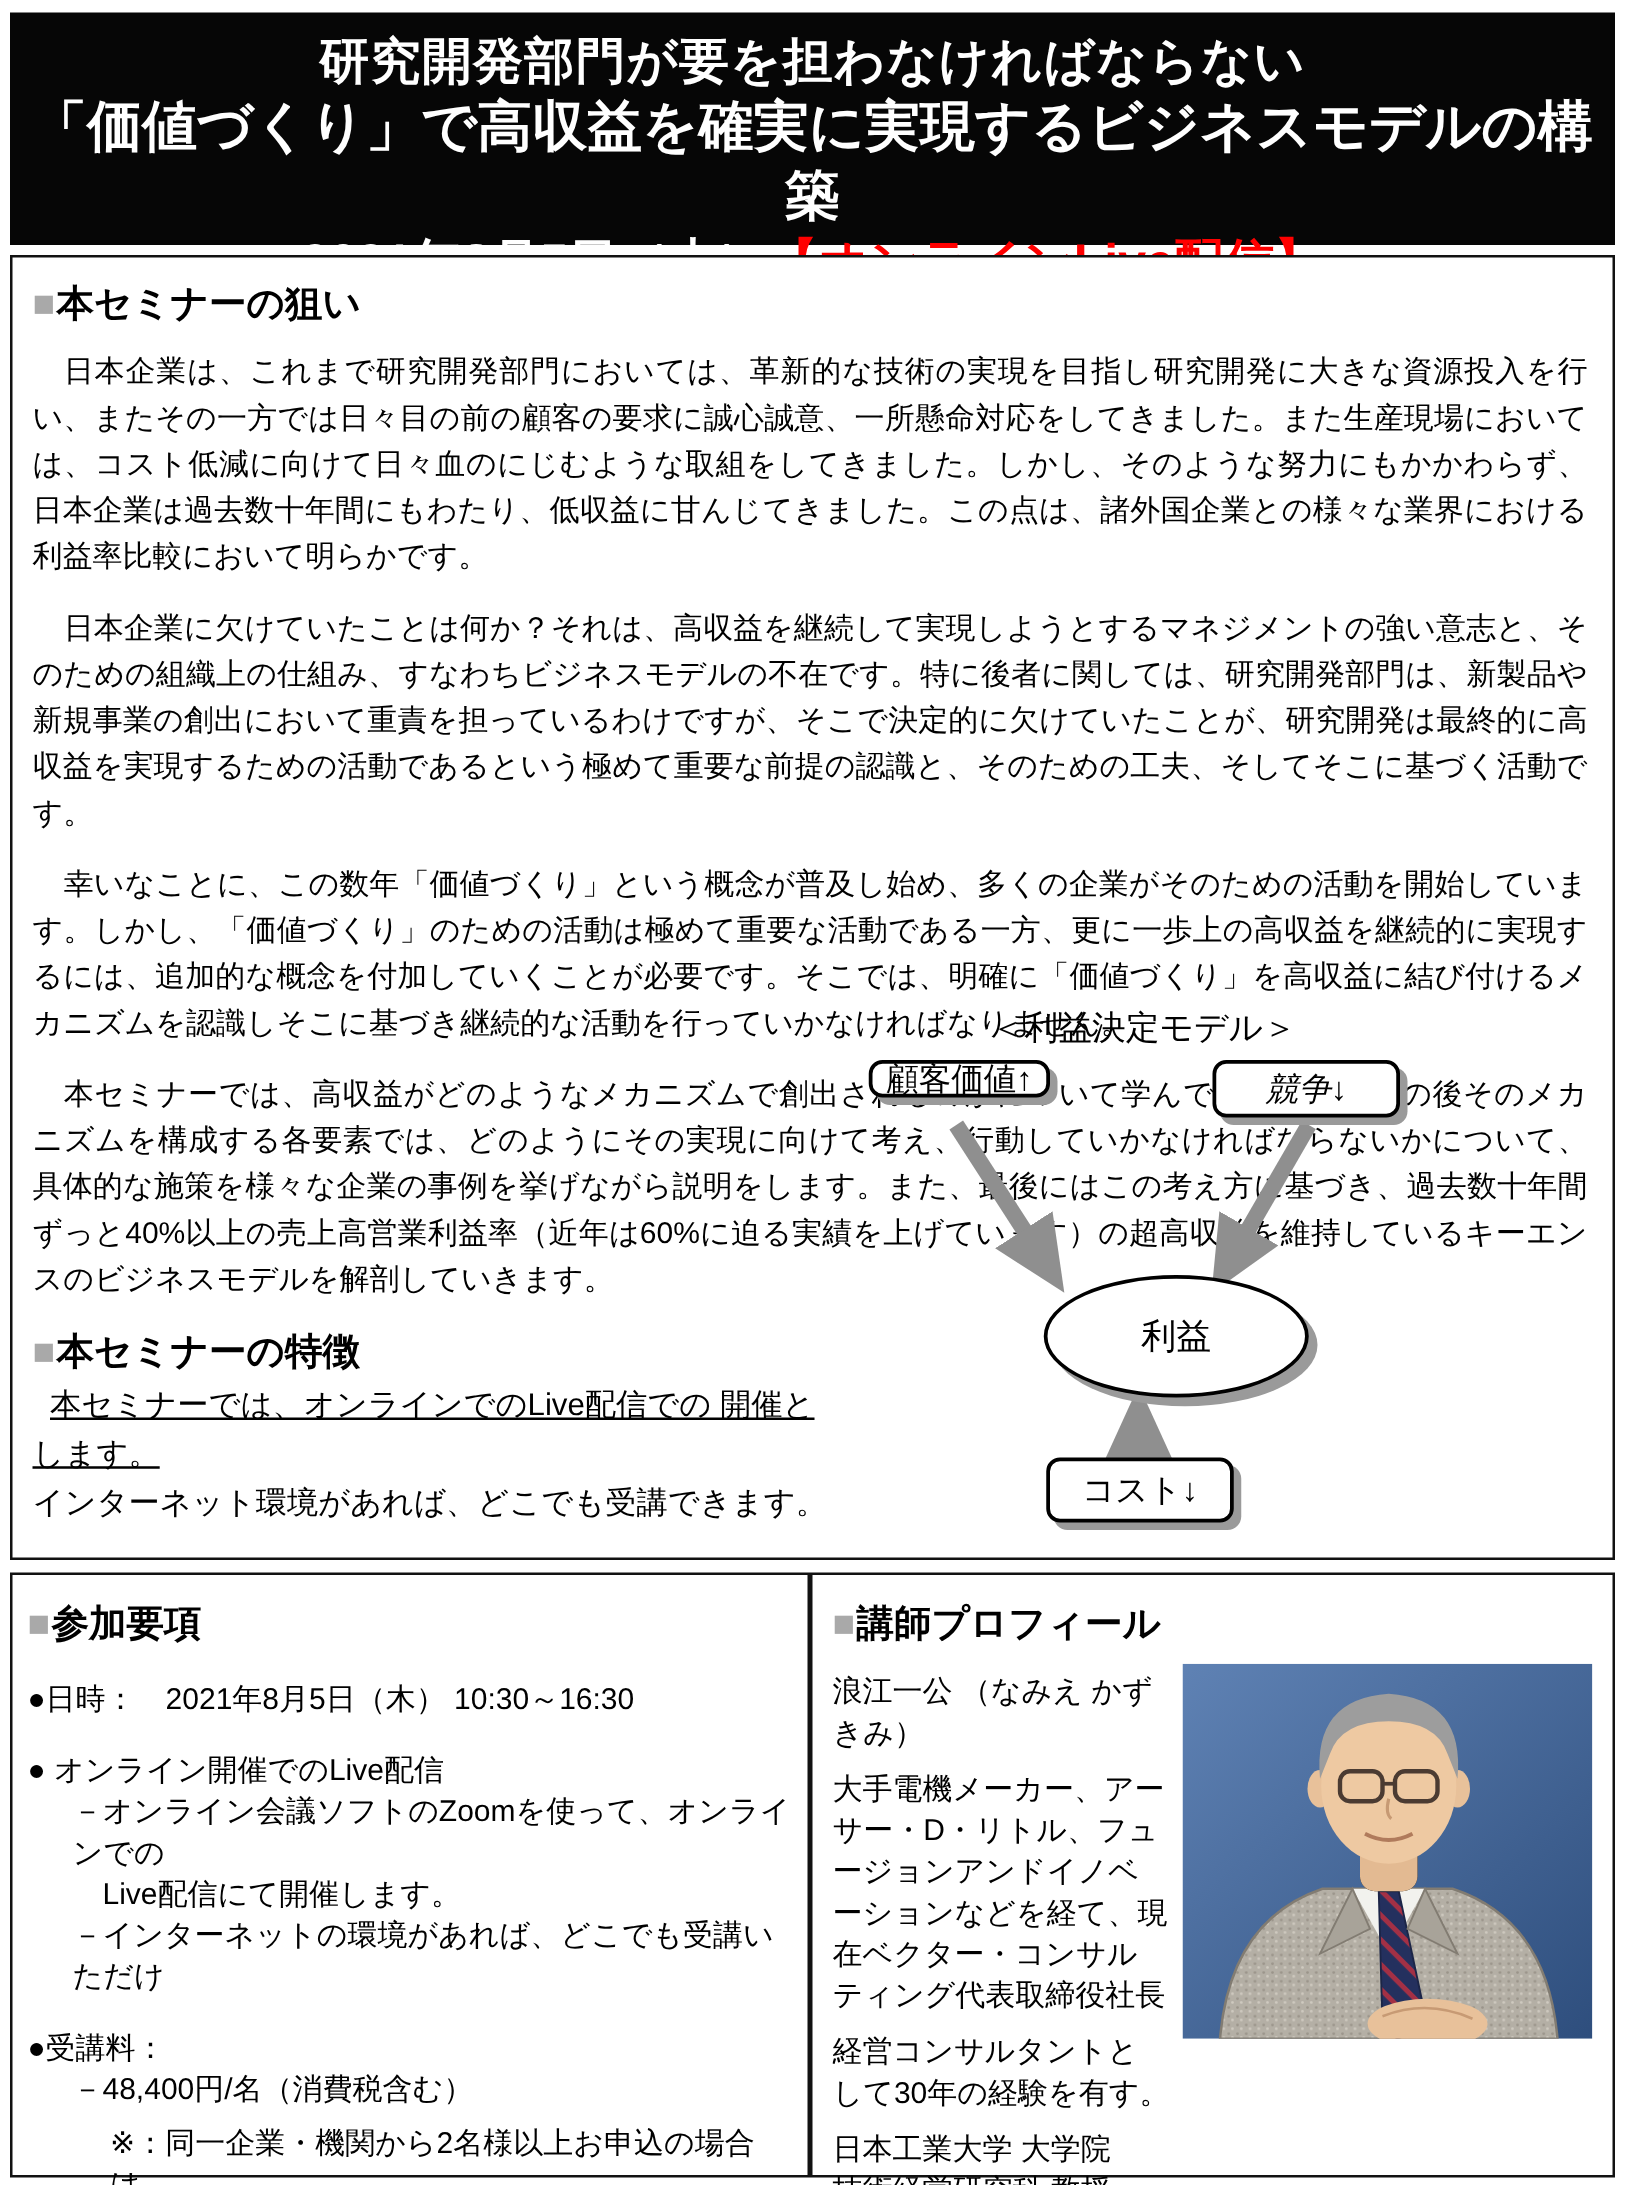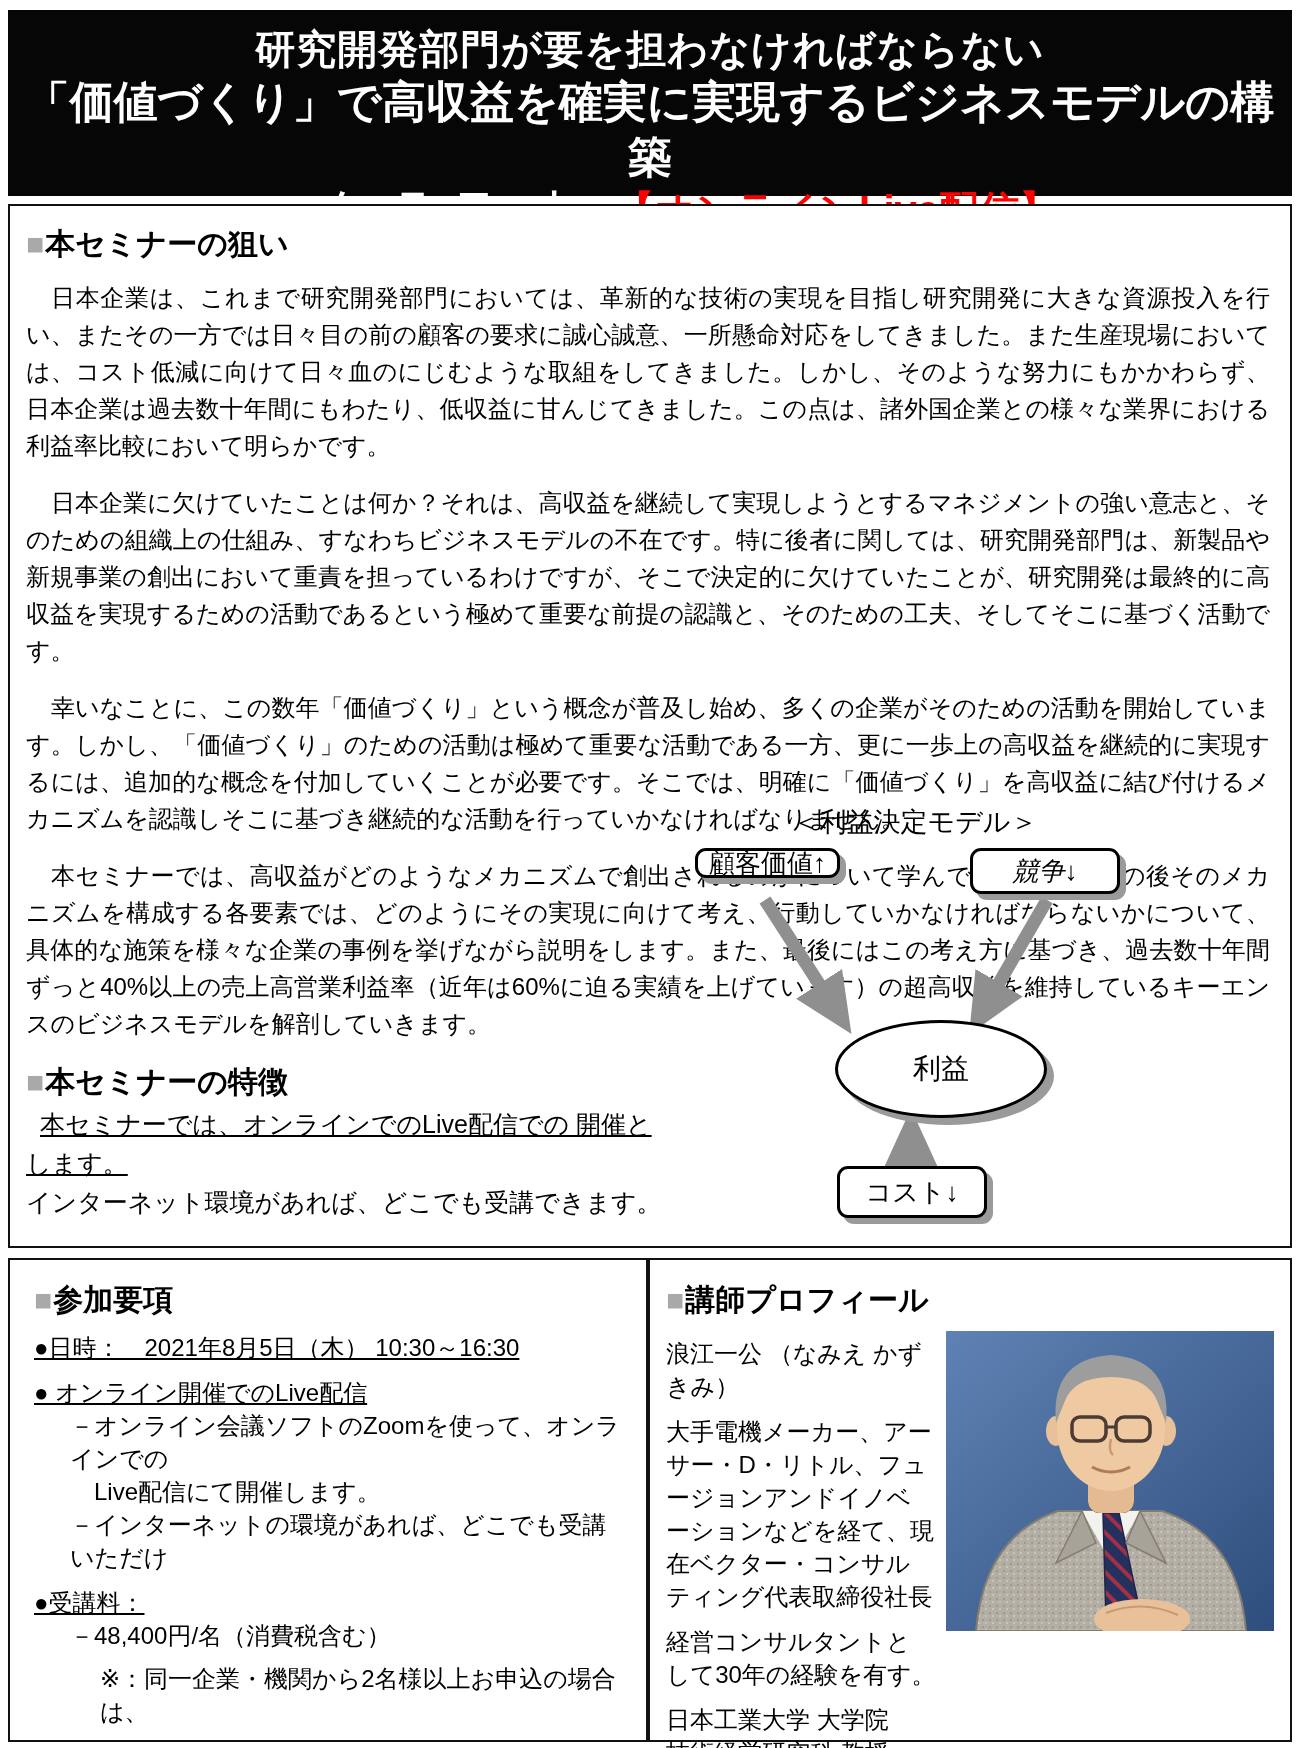--- a/index.html
+++ b/index.html
@@ -50,28 +50,28 @@
   .nellipse{
     position:absolute;left:170px;top:232px;width:212px;height:98px;
     background:#fff;border:3px solid #000;border-radius:50%;
     box-shadow:7px 7px 0 #9a9a9a;display:flex;align-items:center;
     justify-content:center;font-size:28px;box-sizing:border-box;text-align:center;
   }
   .dg-arrows{position:absolute;left:0;top:0;width:622px;height:455px;}
   
   .box-left{
     position:absolute;left:8px;top:1258px;width:640px;height:484px;
-    border:2px solid #111;box-sizing:border-box;padding:10px 24px;background:#fff;
+    border:2px solid #111;box-sizing:border-box;padding:10px 12px;background:#fff;
   }
   .box-right{
     position:absolute;left:648px;top:1258px;width:644px;height:484px;
     border:2px solid #111;box-sizing:border-box;padding:10px 16px;background:#fff;
   }
   .req{font-size:24px;line-height:33px;margin:0;}
-  .lv0{margin-top:12px;text-decoration:underline;}
+  .lv0{margin-top:24px;}
   .lv1{padding-left:36px;}
   .lv2{padding-left:60px;}
   .note{padding-left:66px;margin-top:10px;}
   .pf-body{overflow:hidden;}
   .photo{float:right;width:328px;height:300px;margin:8px 0 8px 12px;}
   .pf{font-size:24px;line-height:33px;margin:12px 0;}
   .pf.tight{margin:0;}
   .pf.name{margin-top:14px;}
 </style>
 </head>

